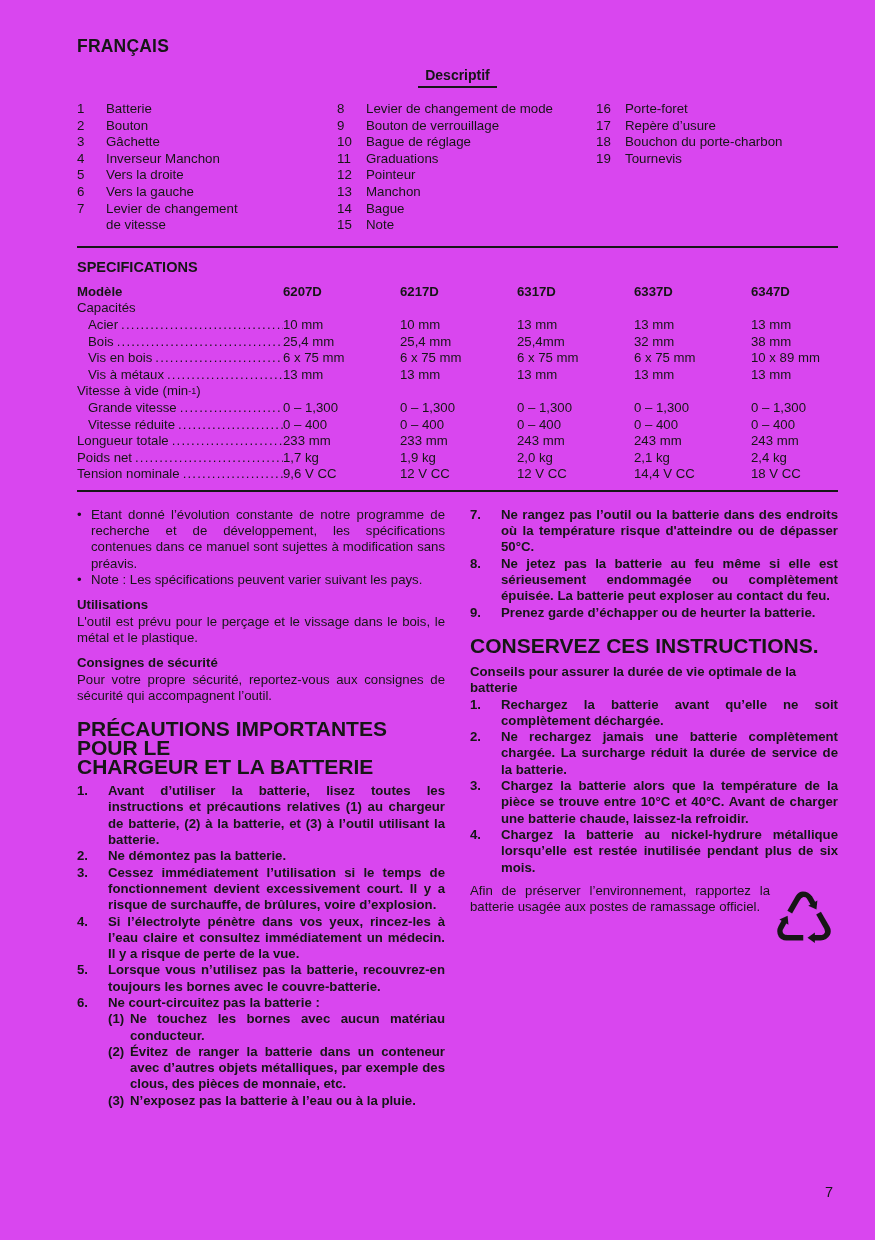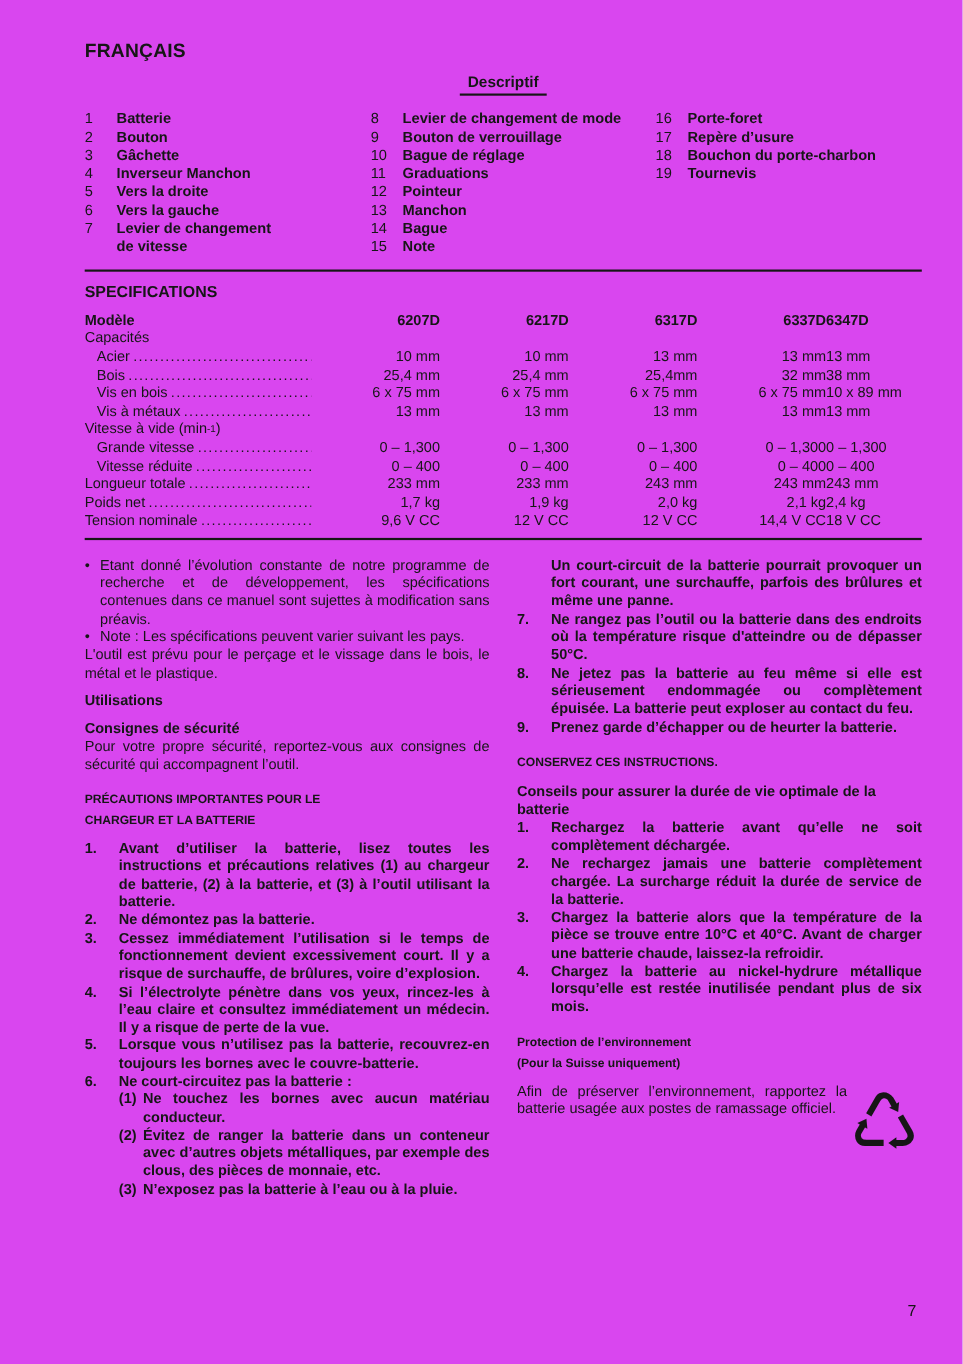--- a/index.html
+++ b/index.html
@@ -16,46 +16,46 @@
     display:inline-block; font-size:14px; font-weight:bold;
     border-bottom:2px solid #161616; padding:0 7px 3px 7px;
   }
   
   .desc-cols { display:flex; margin-top:13px; font-size:13.3px; }
   .desc-col { width:260px; }
   .desc-col:nth-child(2) { width:259px; }
   .desc-col:nth-child(3) { width:auto; flex:1; }
   .desc-item { display:flex; line-height:16.6px; }
   .desc-num { width:29px; flex-shrink:0; }
-  .desc-label { flex:1;font-weight:bold; }
+  .desc-label { flex:1; }
   
   .rule { border:none; border-top:2px solid #161616; margin:0; }
   .rule-top { margin-top:12px; }
   .rule-bottom { margin-top:7px; }
   
   .spec-title { font-size:14.5px; font-weight:bold; margin-top:11px; }
   .spec-table { margin-top:9px; font-size:13.2px; }
-  .spec-row { display:flex; line-height:16.6px;text-align:right; }
+  .spec-row { display:flex; line-height:16.6px; }
   .spec-row.bold { font-weight:bold; }
   .spec-label { width:206px; flex-shrink:0; display:flex; white-space:nowrap; }
   .spec-label.ind { padding-left:11px; }
   .dots { flex:1; overflow:hidden; white-space:nowrap; letter-spacing:1.2px; margin-left:3px; }
   .spec-val { width:117px; flex-shrink:0; white-space:nowrap; }
   .spec-val:last-child { width:auto; }
   sup { font-size:9px; }
   
   .cols { display:flex; gap:25px; margin-top:15px; font-size:13.2px; line-height:16.3px; }
   .col { width:368px; }
   .blk { margin:0; }
   .bullet { display:flex; }
   .bullet .b { width:14px; flex-shrink:0; }
   .bullet .t { flex:1; text-align:justify; }
   .h3 { font-weight:bold; margin-top:9px; }
   .p  { text-align:justify; }
-  .h2 { font-weight:bold; font-size:11px; line-height:19px; margin:15px 0 7px 0; white-space:pre-line; }
+  .h2 { font-weight:bold; font-size:21px; line-height:19px; margin:15px 0 7px 0; white-space:pre-line; }
   .num { display:flex; font-weight:bold; }
   .num .n { width:31px; flex-shrink:0; }
   .num .t { flex:1; text-align:justify; }
   .sub { display:flex; font-weight:bold; padding-left:31px; }
   .sub .n { width:22px; flex-shrink:0; }
   .sub .t { flex:1; text-align:justify; }
   .cont { font-weight:bold; padding-left:31px; text-align:justify; }
   .env { display:flex; margin-top:7px; }
   .env-text { width:300px; flex-shrink:0; text-align:justify; }
   .env-icon {
@@ -296,22 +296,22 @@
   <div class="cols">
     <div class="col">
         <div class="blk bullet">
           <span class="b">•</span>
           <span class="t">Etant donné l’évolution constante de notre programme de recherche et de développement, les spécifications contenues dans ce manuel sont sujettes à modification sans préavis.</span>
         </div>
         <div class="blk bullet">
           <span class="b">•</span>
           <span class="t">Note : Les spécifications peuvent varier suivant les pays.</span>
         </div>
+        <div class="blk h3">Utilisations</div>
         <div class="blk p">L'outil est prévu pour le perçage et le vissage dans le bois, le métal et le plastique.</div>
-        <div class="blk h3">Utilisations</div>
         <div class="blk h3">Consignes de sécurité</div>
         <div class="blk p">Pour votre propre sécurité, reportez-vous aux consignes de sécurité qui accompagnent l’outil.</div>
         <div class="blk h2">PRÉCAUTIONS IMPORTANTES POUR LE
 CHARGEUR ET LA BATTERIE</div>
         <div class="blk num">
           <span class="n">1.</span>
           <span class="t">Avant d’utiliser la batterie, lisez toutes les instructions et précautions relatives (1) au chargeur de batterie, (2) à la batterie, et (3) à l’outil utilisant la batterie.</span>
         </div>
         <div class="blk num">
           <span class="n">2.</span>
@@ -340,21 +340,20 @@
         <div class="blk sub">
           <span class="n">(2)</span>
           <span class="t">Évitez de ranger la batterie dans un conteneur avec d’autres objets métalliques, par exemple des clous, des pièces de monnaie, etc.</span>
         </div>
         <div class="blk sub">
           <span class="n">(3)</span>
           <span class="t">N’exposez pas la batterie à l’eau ou à la pluie.</span>
         </div>
       </div>
     <div class="col">
-        <div class="blk cont">Un court-circuit de la batterie pourrait provoquer un fort courant, une surchauffe, parfois des brûlures et même une panne.</div>
         <div class="blk num">
           <span class="n">7.</span>
           <span class="t">Ne rangez pas l’outil ou la batterie dans des endroits où la température risque d'atteindre ou de dépasser 50°C.</span>
         </div>
         <div class="blk num">
           <span class="n">8.</span>
           <span class="t">Ne jetez pas la batterie au feu même si elle est sérieusement endommagée ou complètement épuisée. La batterie peut exploser au contact du feu.</span>
         </div>
         <div class="blk num">
           <span class="n">9.</span>
@@ -371,22 +370,20 @@
           <span class="t">Ne rechargez jamais une batterie complètement chargée. La surcharge réduit la durée de service de la batterie.</span>
         </div>
         <div class="blk num">
           <span class="n">3.</span>
           <span class="t">Chargez la batterie alors que la température de la pièce se trouve entre 10°C et 40°C. Avant de charger une batterie chaude, laissez-la refroidir.</span>
         </div>
         <div class="blk num">
           <span class="n">4.</span>
           <span class="t">Chargez la batterie au nickel-hydrure métallique lorsqu’elle est restée inutilisée pendant plus de six mois.</span>
         </div>
-        <div class="blk h2">Protection de l’environnement
-(Pour la Suisse uniquement)</div>
         <div class="blk env">
           <span class="env-text">Afin de préserver l’environnement, rapportez la batterie usagée aux postes de ramassage officiel.</span>
           <span class="env-icon">♺</span>
         </div>
       </div>
   </div>
 
   <div class="page-number">7</div>
 </div>
 

